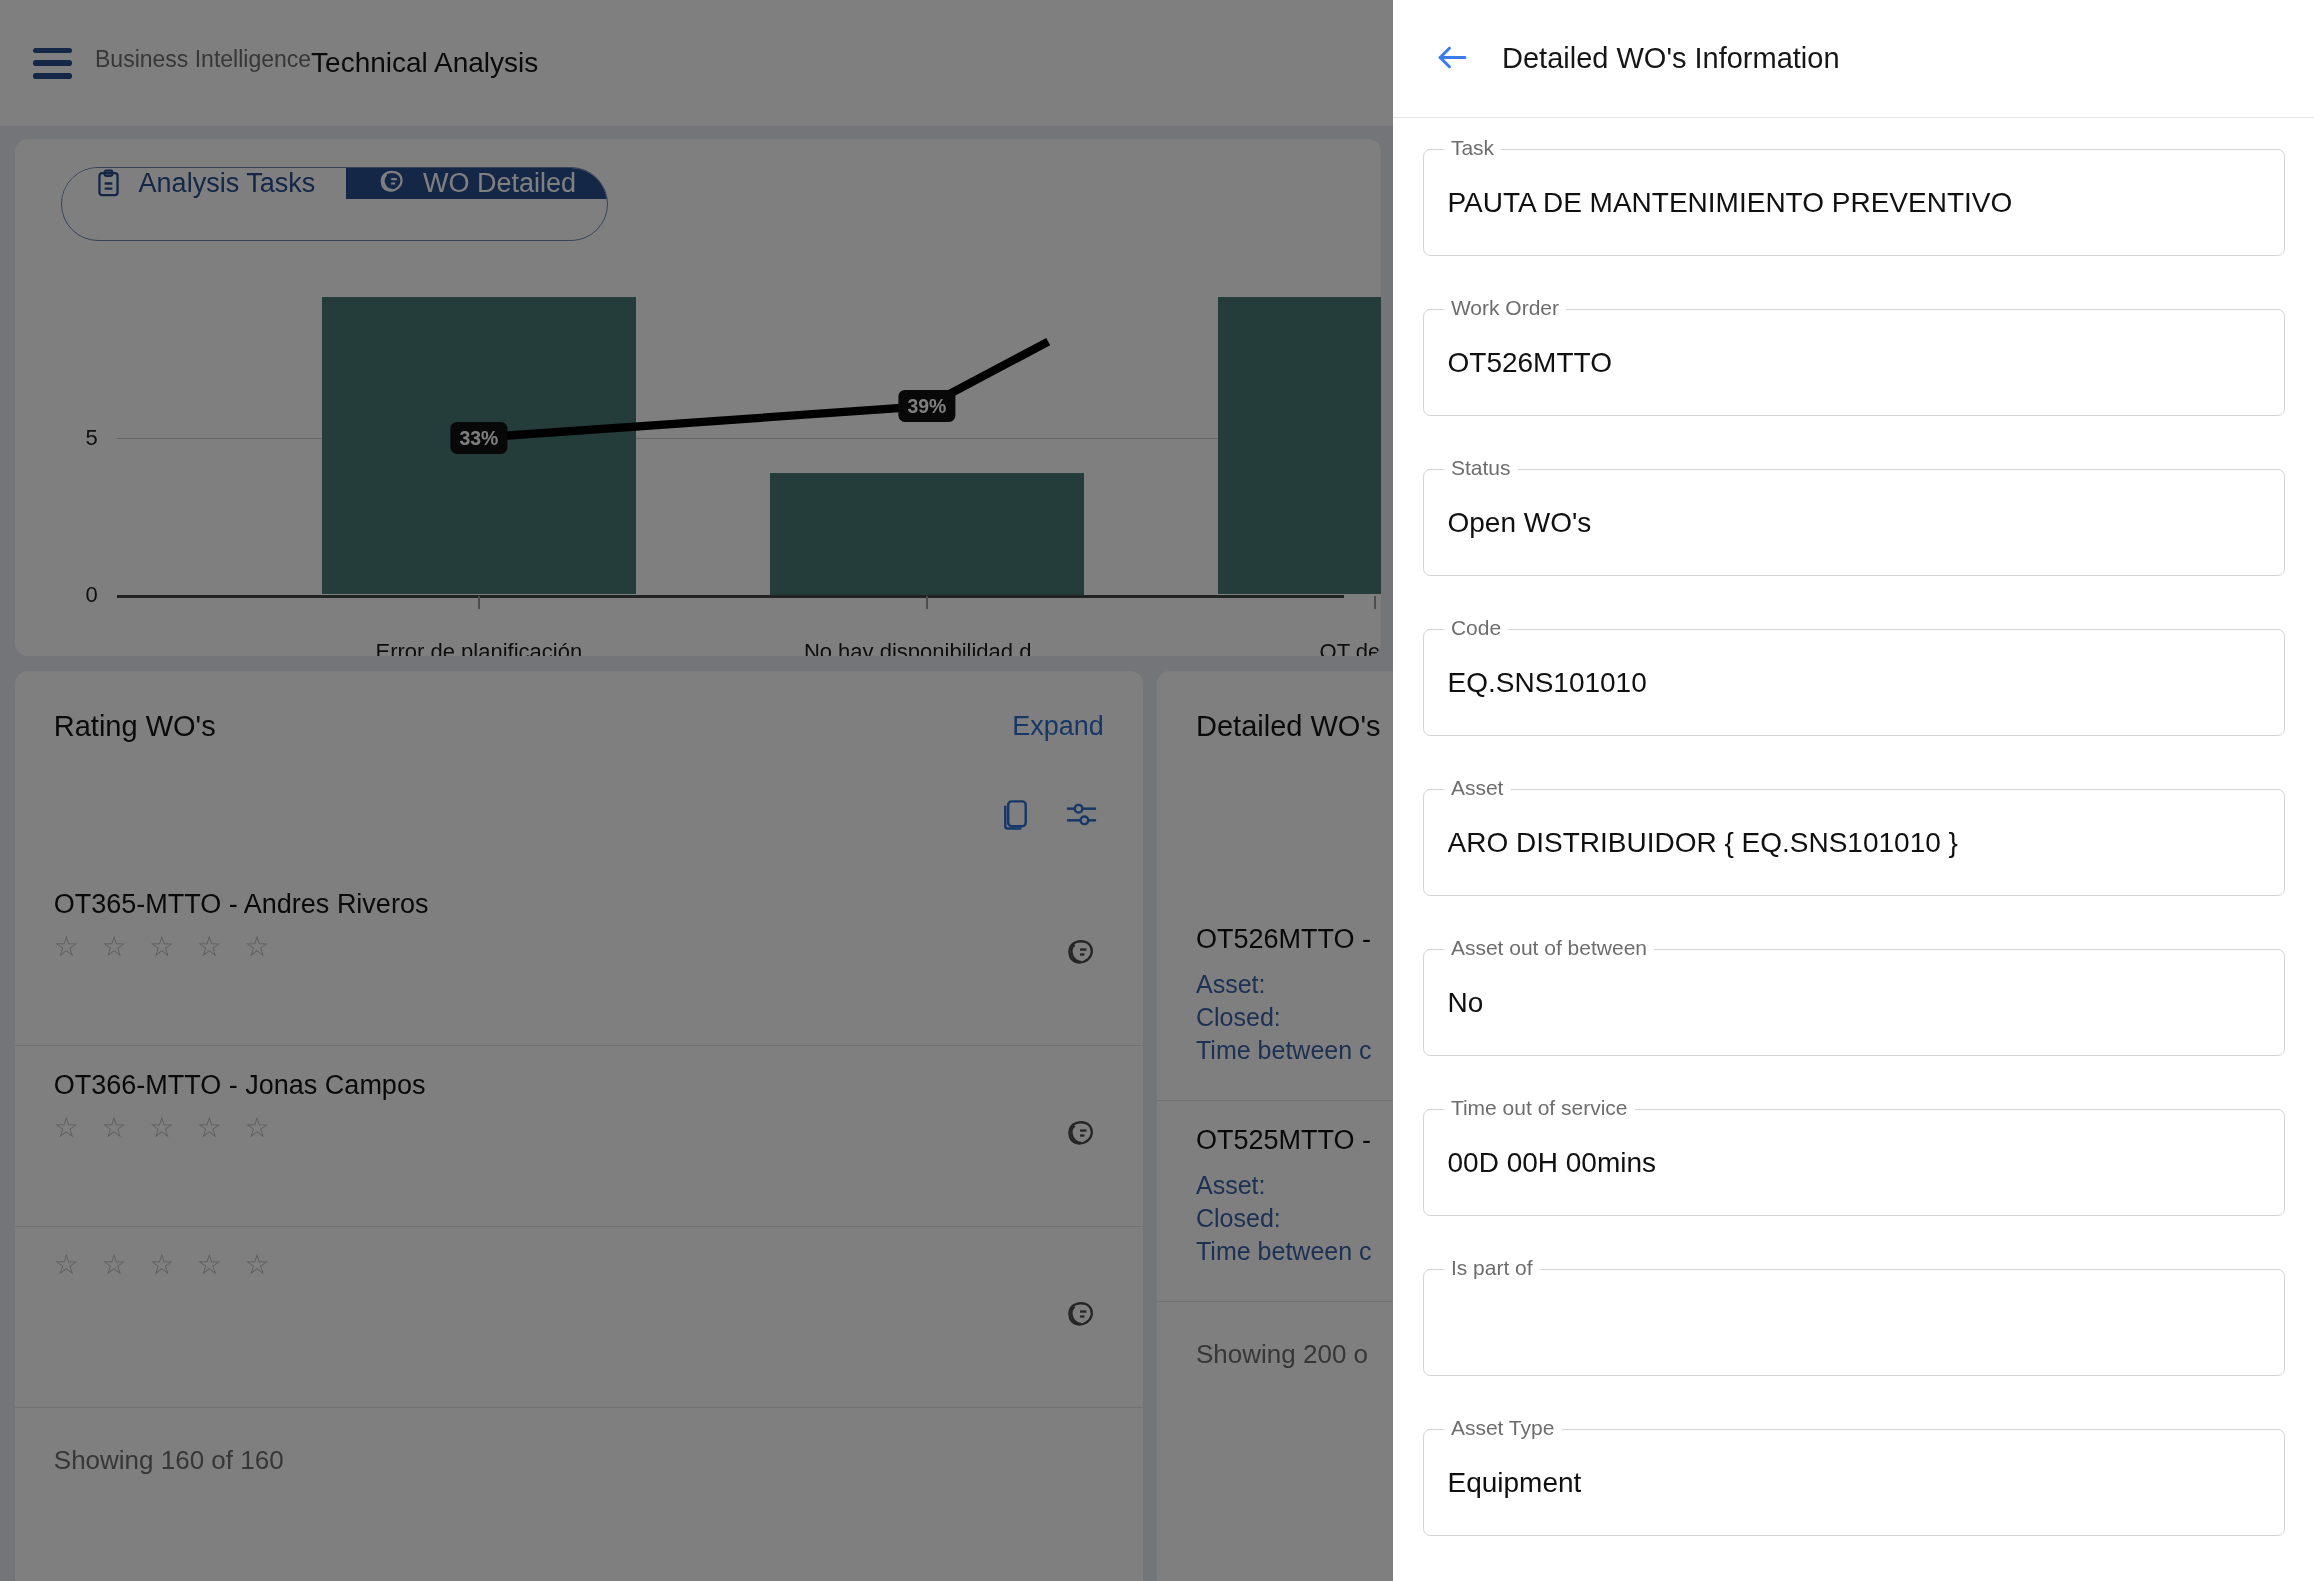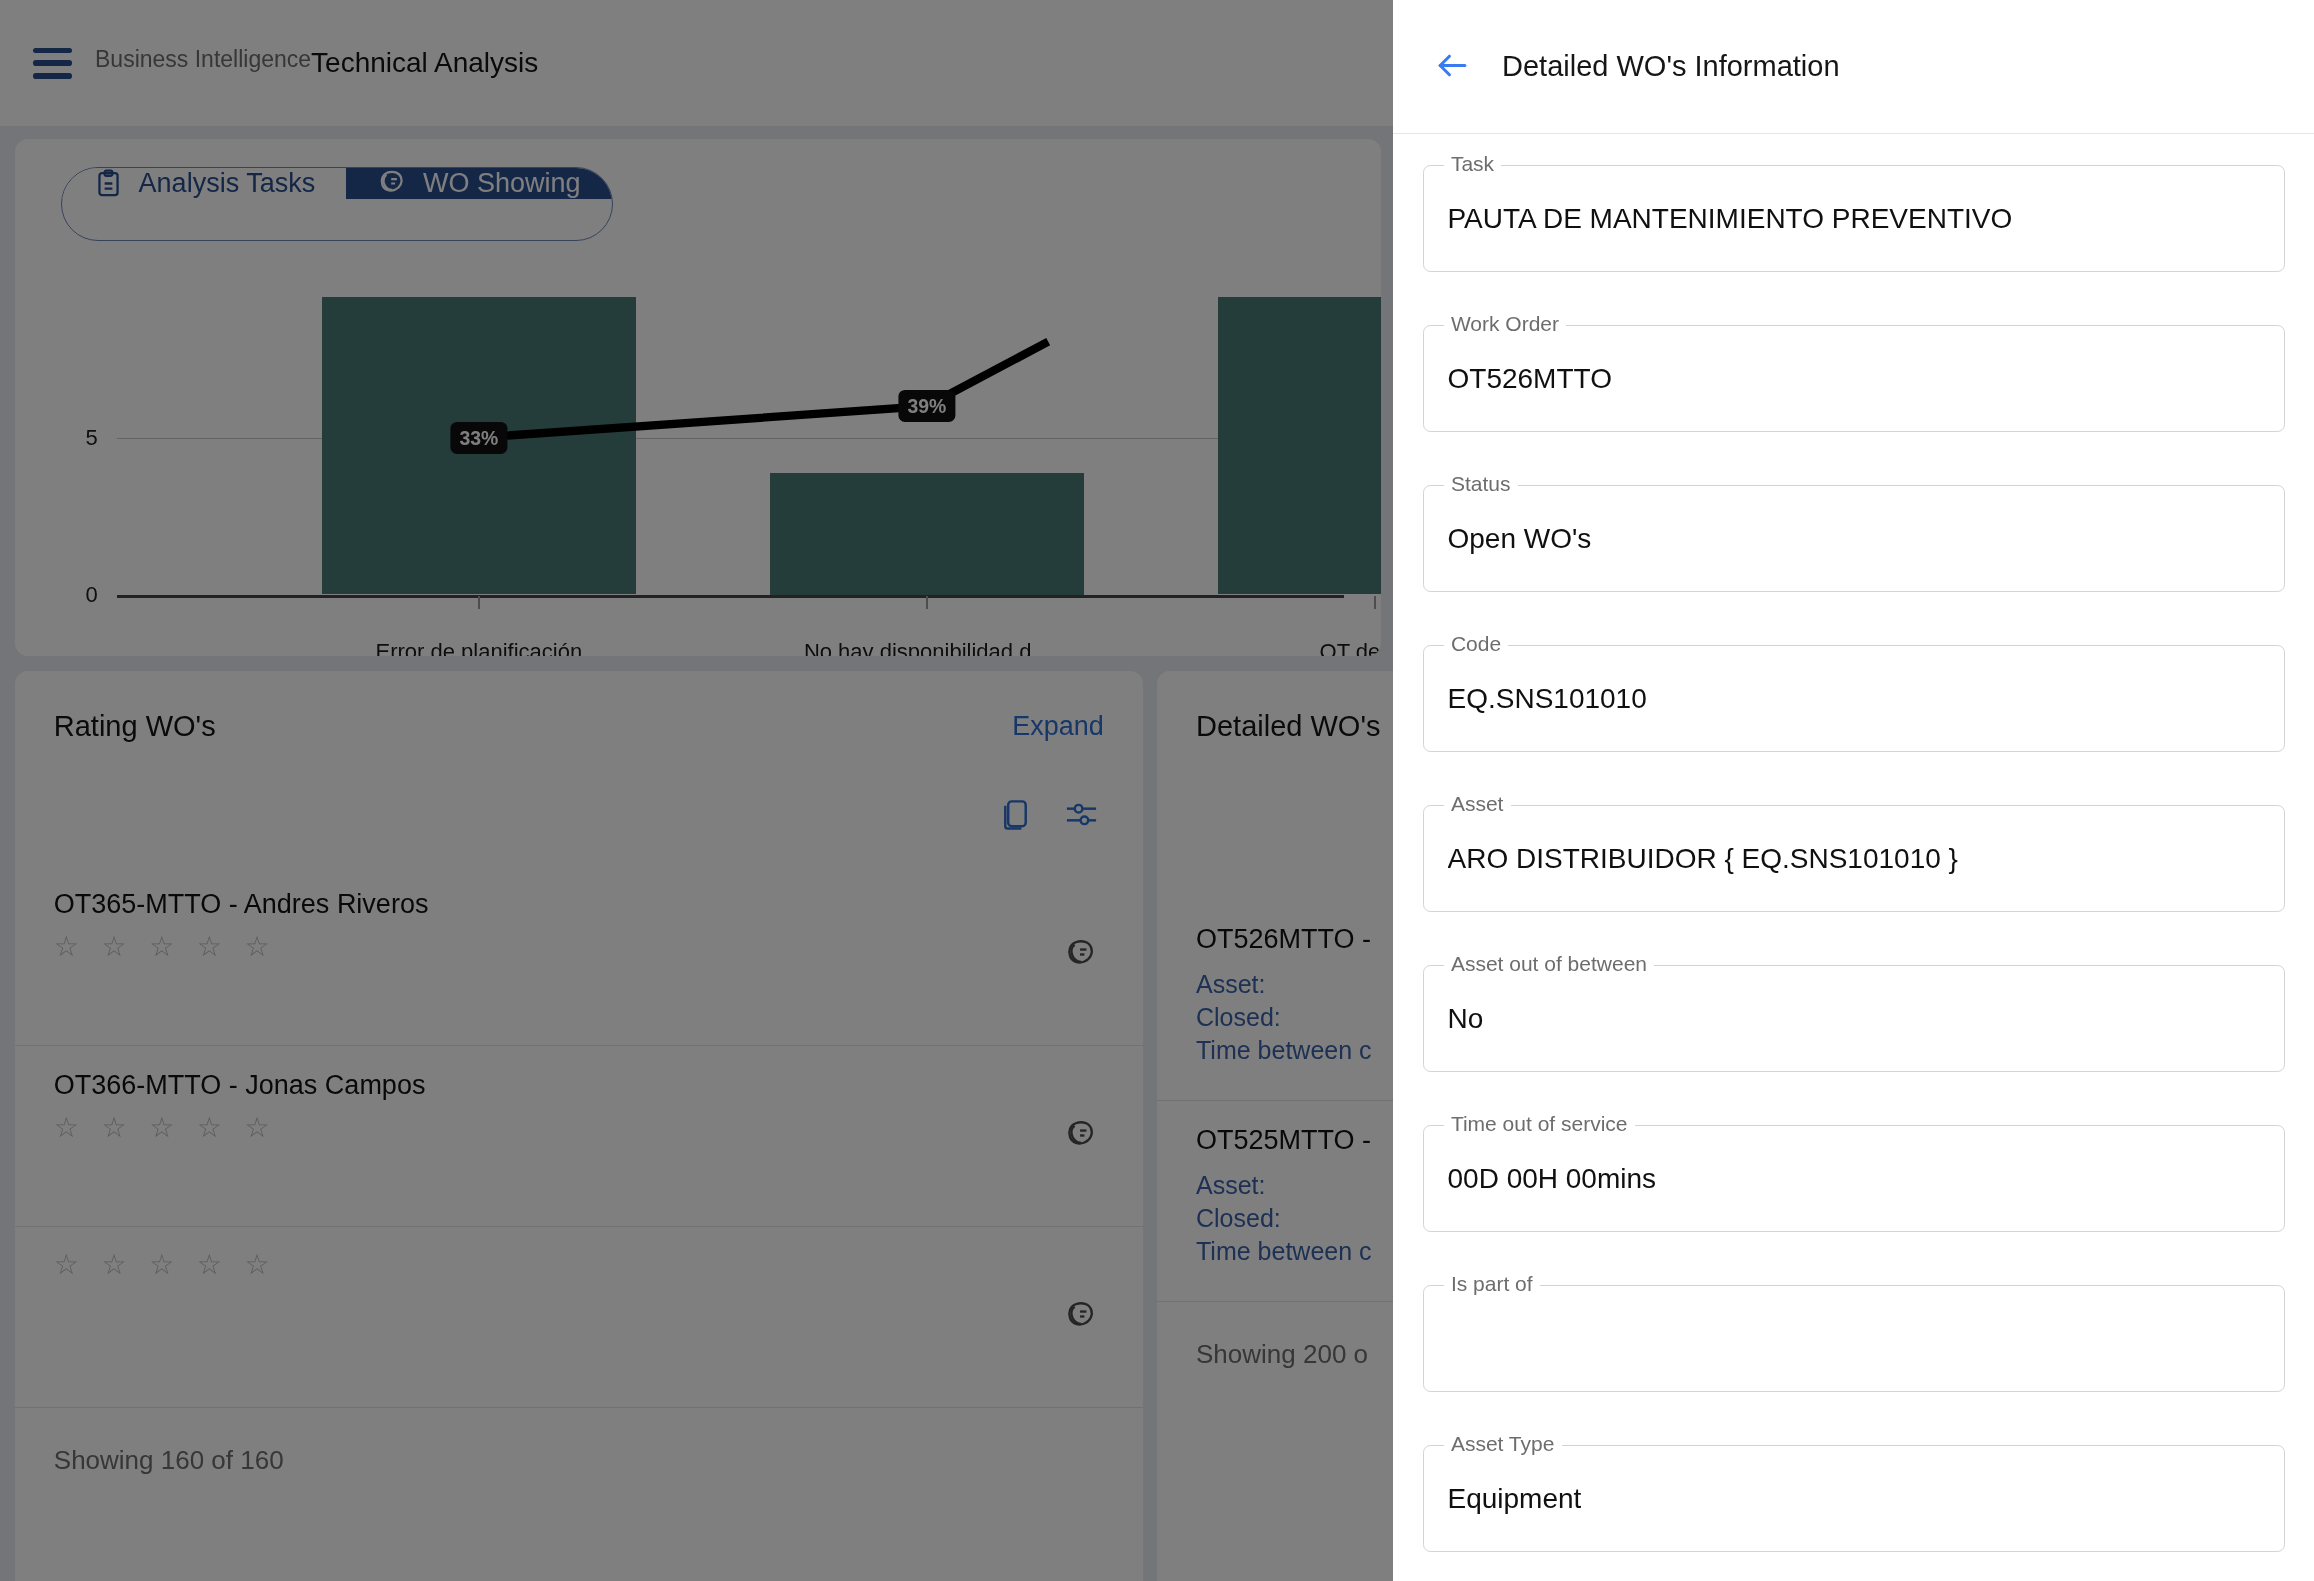--- a/index.html
+++ b/index.html
@@ -160,21 +160,21 @@
 
   
   #drawer {
     position: absolute; right: 0; top: 0;
     width: 921px; height: 1582px;
     background: #ffffff;
     z-index: 100;
     overflow: hidden;
   }
   #drawer-head {
-    height: 134px;
+    height: 118px;
     display: flex; align-items: center; gap: 31px;
     padding-left: 41px;
     border-bottom: 0.9px solid #e6e6e6;
   }
   #back-btn { cursor: pointer; display:block; }
   #drawer-title { font-size: 29px; color: #161616; }
 
   #drawer-body {
     padding: 31px 29.5px 0 29.5px;
   }
@@ -235,21 +235,21 @@
         </div>
         <div class="tab active">
           <span>
             <svg width="31" height="31" viewBox="0 0 24 24" fill="none" stroke="#ffffff" stroke-width="1.7">
               <path d="M8 3.6c4.6-1.6 9.2-.2 10.6 3.6 1.4 3.8-.6 8-4.6 9.6-4 1.6-8.4.2-9.8-3.6C2.8 9.4 4 5.2 8 3.6z"></path>
               <path d="M7.2 5.2C5.3 7 4.6 10 5.7 12.6c1 2.6 3.4 4.2 6 4.4"></path>
               <line x1="11" y1="8.6" x2="15.4" y2="8.6"></line>
               <line x1="11" y1="12" x2="14" y2="12"></line>
             </svg>
           </span>
-          <span>WO Showing</span>
+          <span>WO Detailed</span>
         </div>
       </div>
 
       <div id="chart-plot">
 
         <div class="axis-label" style="left:28px; top:111px;">5</div>
         <div class="axis-label" style="left:28px; top:268px;">0</div>
 
         <div class="gridline" style="top:124px;"></div>
         <div class="axisline" style="top:281px;"></div>

